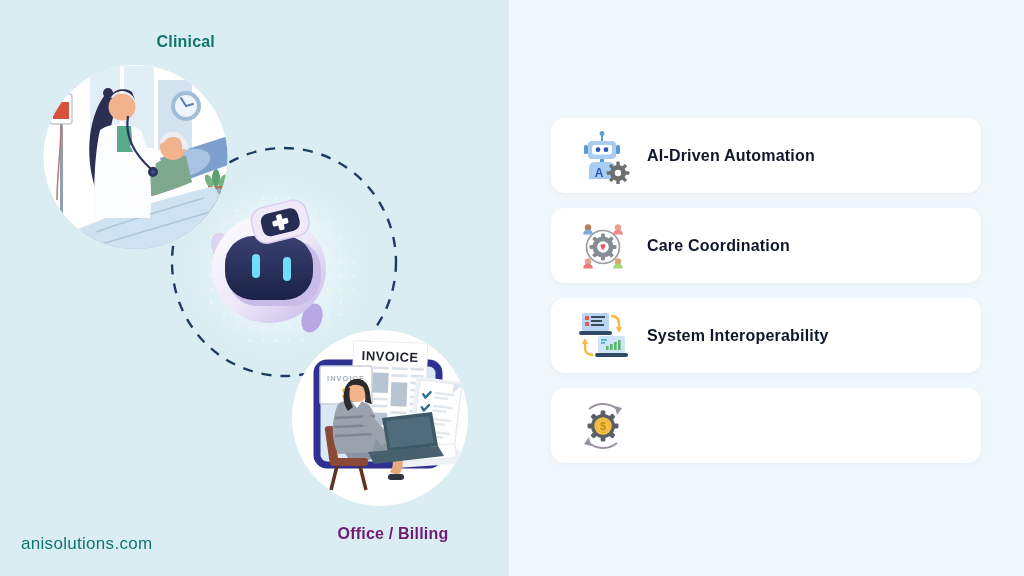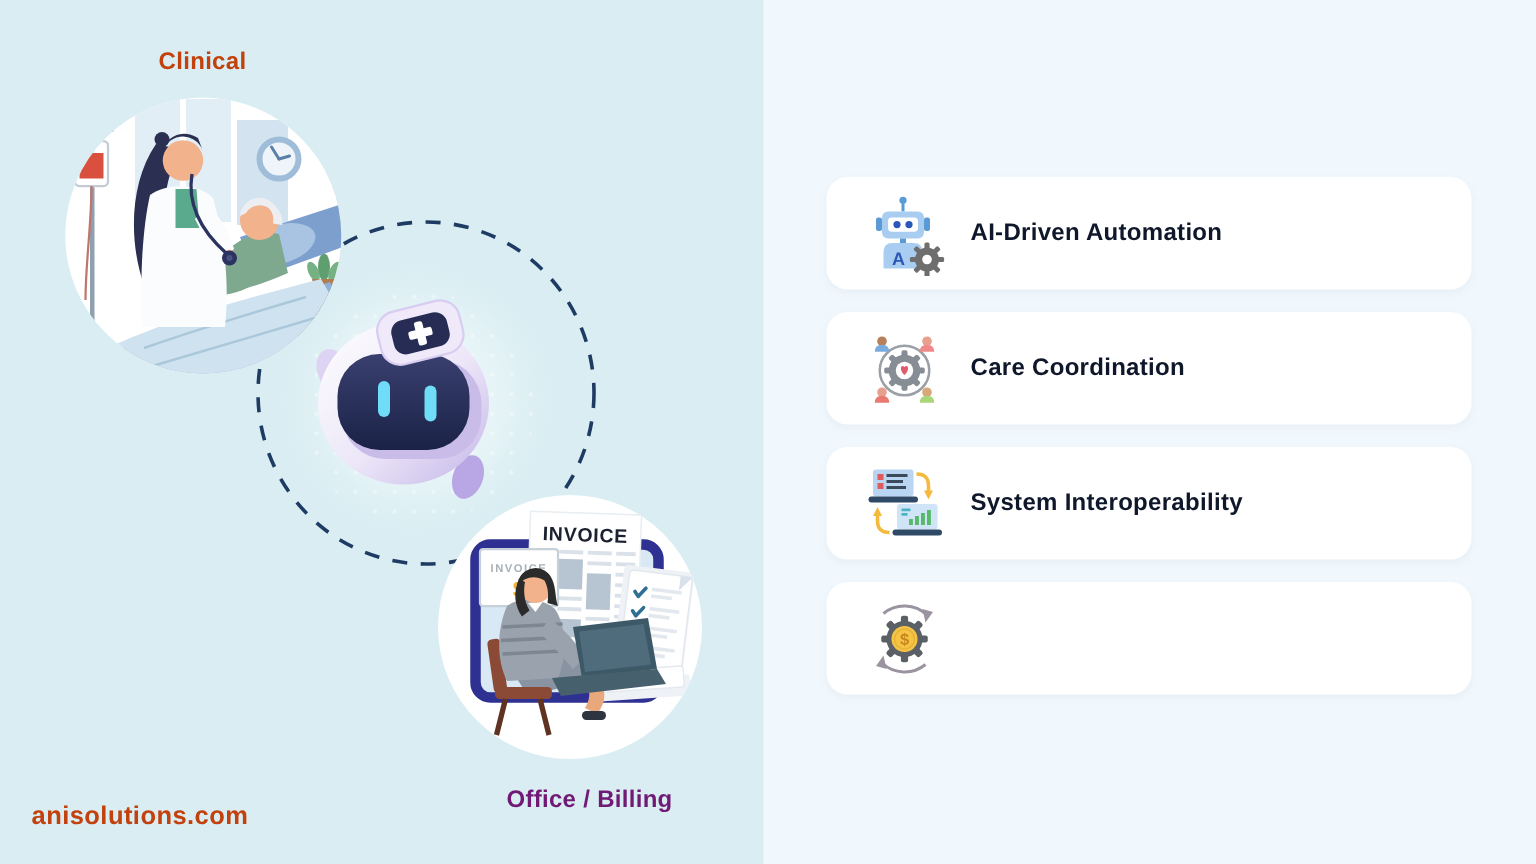--- a/index.html
+++ b/index.html
@@ -6,30 +6,30 @@
   body{
     width:1024px;height:576px;overflow:hidden;
     font-family:"Liberation Sans", sans-serif;
     background:#d9edf2;
   }
   .stage{position:absolute;top:0;left:0;width:1024px;height:576px;display:flex;}
   .left-panel{position:relative;width:509px;height:576px;background:#d9edf2;flex:0 0 509px;}
   .right-panel{position:relative;flex:1;height:576px;background:#f1f8fd;}
   .illustration-svg{position:absolute;top:0;left:0;}
   .clinical-label{
-    position:absolute;left:55px;top:33px;width:160px;text-align:center;
-    font-size:16px;font-weight:700;color:#c2410c;letter-spacing:.2px;
+    position:absolute;left:55px;top:33px;width:160px;text-align:right;
+    font-size:16px;font-weight:700;color:#0f766e;letter-spacing:.2px;
   }
   .office-label{
     position:absolute;left:298px;top:525px;width:190px;text-align:center;
     font-size:16px;font-weight:700;color:#701a75;letter-spacing:.2px;
   }
   .website{
     position:absolute;left:21px;top:534px;
-    font-size:17px;font-weight:700;color:#c2410c;letter-spacing:.3px;
+    font-size:17px;font-weight:400;color:#0f766e;letter-spacing:.3px;
   }
   .cards{
     position:absolute;left:42px;top:118px;width:430px;
     display:flex;flex-direction:column;gap:15px;
   }
   .card{
     height:75px;background:#ffffff;border-radius:14px;
     display:flex;align-items:center;padding:0 16px 0 24px;
     box-shadow:0 2px 6px rgba(40,70,110,.05);
   }

